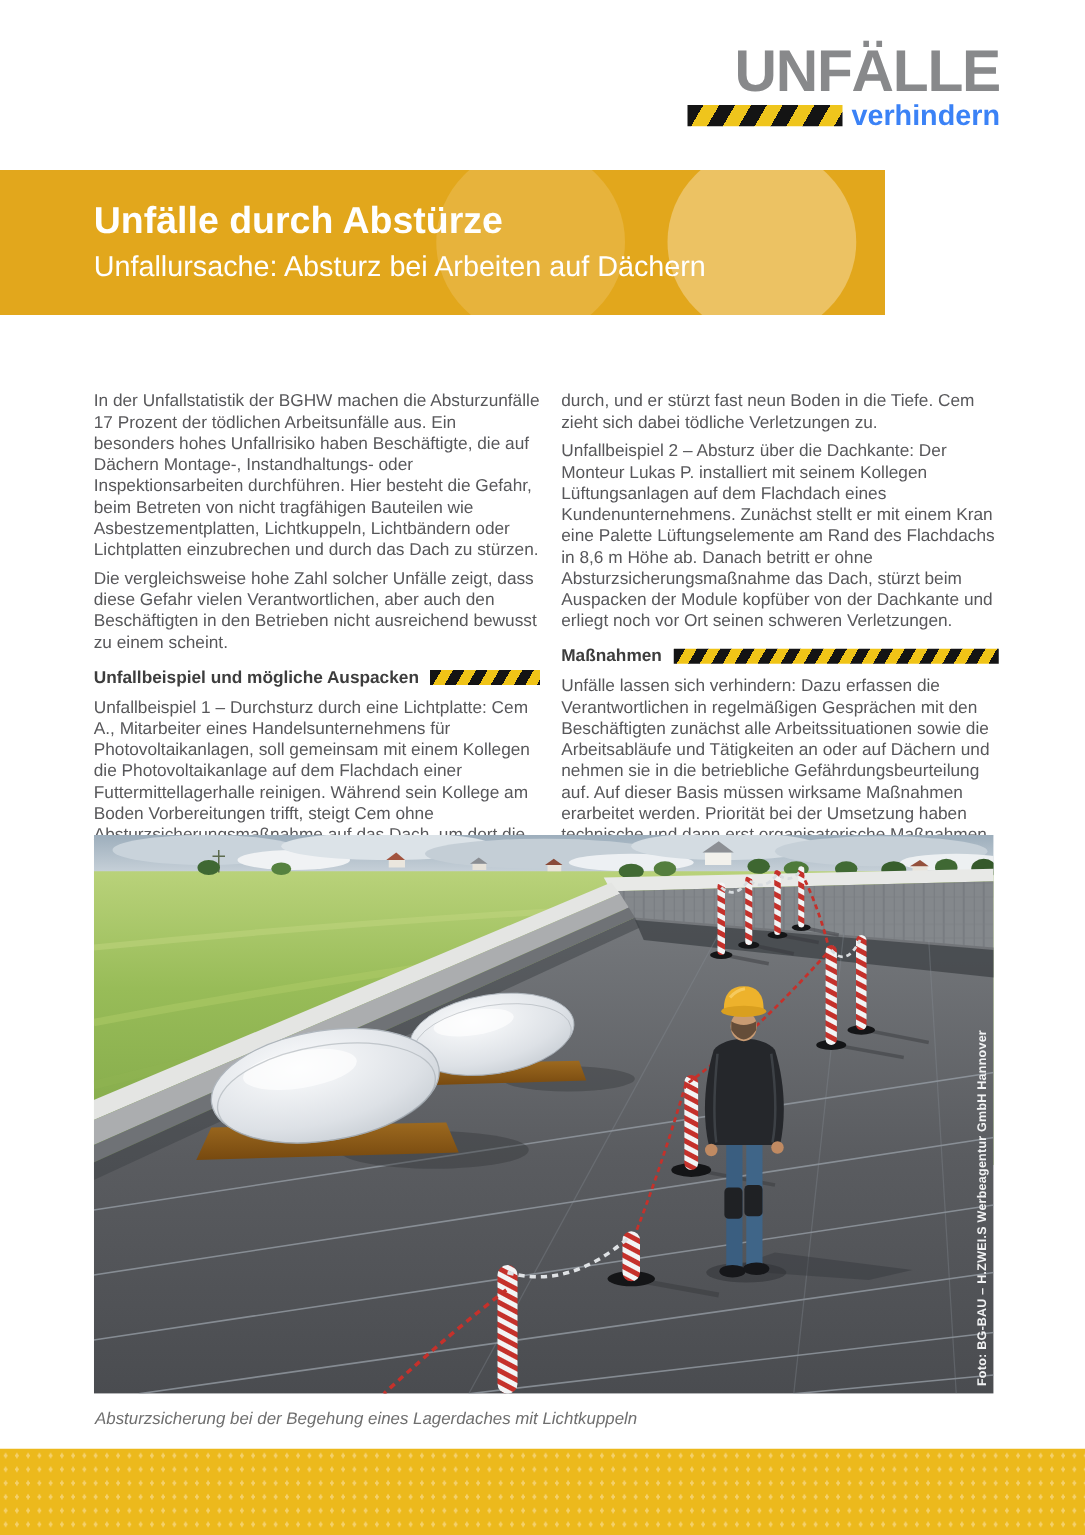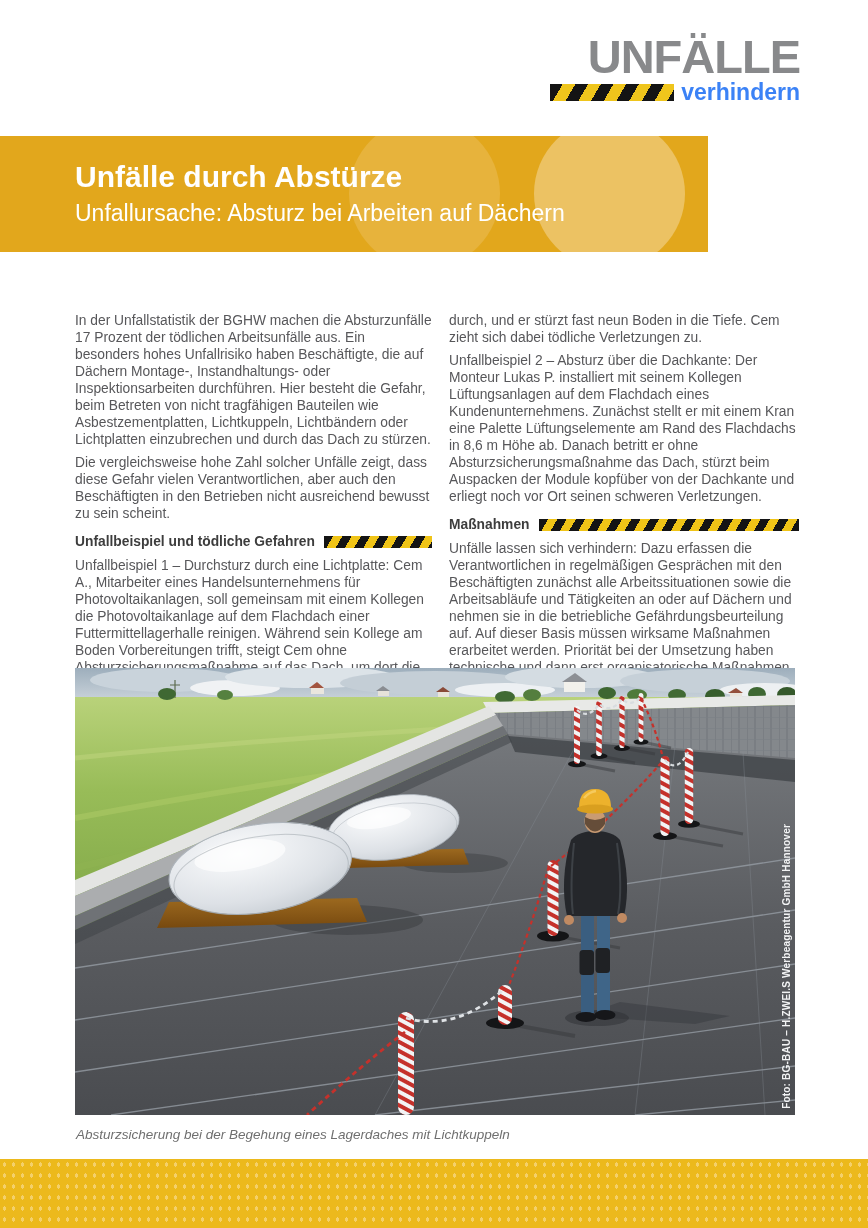--- a/index.html
+++ b/index.html
@@ -71,23 +71,23 @@
     <div class="circle c2"></div>
     <div class="circle c3"></div>
     <div class="circle c4"></div>
     <h1 class="banner-title" style="margin:0">Unfälle durch Abstürze</h1>
     <h2 class="banner-sub" style="margin:0">Unfallursache: Absturz bei Arbeiten auf Dächern</h2>
   </section>
 
   <main>
     <div class="col col-left">
       <p>In der Unfallstatistik der BGHW machen die Absturzunfälle 17 Prozent der tödlichen Arbeitsunfälle aus. Ein besonders hohes Unfallrisiko haben Beschäftigte, die auf Dächern Montage-, Instandhaltungs- oder Inspektionsarbeiten durchführen. Hier besteht die Gefahr, beim Betreten von nicht tragfähigen Bauteilen wie Asbestzementplatten, Lichtkuppeln, Lichtbändern oder Lichtplatten einzubrechen und durch das Dach zu stürzen.</p>
-      <p>Die vergleichsweise hohe Zahl solcher Unfälle zeigt, dass diese Gefahr vielen Verantwortlichen, aber auch den Beschäftigten in den Betrieben nicht ausreichend bewusst zu sein scheint.</p>
+      <p>Die vergleichsweise hohe Zahl solcher Unfälle zeigt, dass diese Gefahr vielen Verantwortlichen, aber auch den Beschäftigten in den Betrieben nicht ausreichend bewusst zu einem scheint.</p>
       <h3>
-        <span class="h-label">Unfallbeispiel und tödliche Gefahren</span>
+        <span class="h-label">Unfallbeispiel und mögliche Auspacken</span>
         <span class="stripe"></span>
       </h3>
       <p>Unfallbeispiel 1 – Durchsturz durch eine Lichtplatte: Cem A., Mitarbeiter eines Handelsunternehmens für Photovoltaikanlagen, soll gemeinsam mit einem Kollegen die Photovoltaikanlage auf dem Flachdach einer Futtermittellagerhalle reinigen. Während sein Kollege am Boden Vorbereitungen trifft, steigt Cem ohne Absturzsicherungsmaßnahme auf das Dach, um dort die Solarpanele zu reinigen. Dabei betritt er eine nicht tragfähige Lichtplatte. Die Platte bricht unter seinem Gewicht</p>
     </div>
     <div class="col col-right">
       <p>durch, und er stürzt fast neun Boden in die Tiefe. Cem zieht sich dabei tödliche Verletzungen zu.</p>
       <p>Unfallbeispiel 2 – Absturz über die Dachkante: Der Monteur Lukas P. installiert mit seinem Kollegen Lüftungsanlagen auf dem Flachdach eines Kundenunternehmens. Zunächst stellt er mit einem Kran eine Palette Lüftungselemente am Rand des Flachdachs in 8,6 m Höhe ab. Danach betritt er ohne Absturzsicherungsmaßnahme das Dach, stürzt beim Auspacken der Module kopfüber von der Dachkante und erliegt noch vor Ort seinen schweren Verletzungen.</p>
       <h3>
         <span class="h-label">Maßnahmen</span>
         <span class="stripe"></span>

